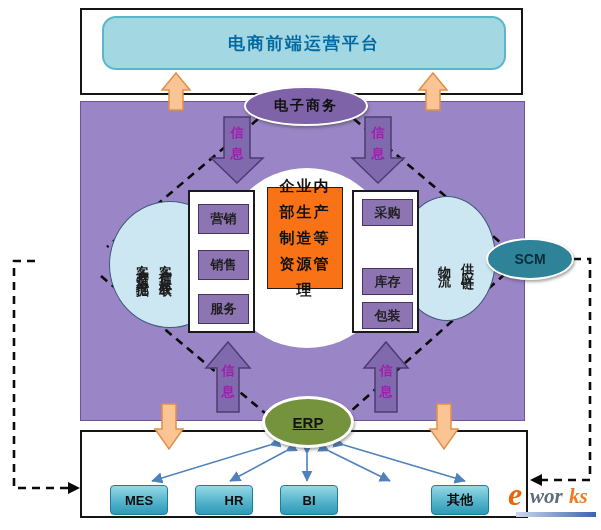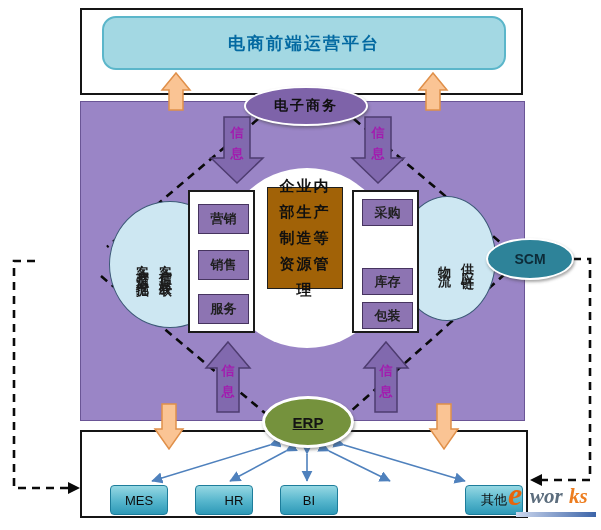--- a/index.html
+++ b/index.html
@@ -43,21 +43,21 @@
   .wbox-left  { left:188px; top:190px; width:67px; height:143px; }
   .wbox-right { left:352px; top:190px; width:67px; height:143px; }
   .chip { position:absolute; left:8px; width:51px; background:#8d74b2;
     border:1.5px solid #46345f; display:flex; align-items:center; justify-content:center;
     font-size:13px; font-weight:bold; color:#1f1f1f; }
   .wbox-left  .chip { height:30px; }
   .wbox-right .chip { height:27px; }
 
   
   .center-box { position:absolute; left:267px; top:187px; width:76px; height:102px;
-    background:#a16207; border:1.5px solid #1e1e1e; z-index:4;
+    background:#f97316; border:1.5px solid #1e1e1e; z-index:4;
     display:flex; align-items:center; justify-content:center; }
   .center-box .txt { width:53px; font-size:15px; font-weight:bold; color:#101010;
     line-height:26px; text-align:center; word-break:break-all; letter-spacing:2px; }
 
   
   .node { position:absolute; border-radius:50%; z-index:6;
     display:flex; align-items:center; justify-content:center;
     font-weight:bold; border:2.5px solid #fff; box-shadow:1px 2px 3px rgba(60,60,60,.45); }
   .node-ec  { left:244px; top:86px;  width:124px; height:40px; background:#7e63a9;
     color:#101010; font-size:14px; letter-spacing:2px; }
@@ -74,26 +74,26 @@
   .info-tl { left:228px; top:122px; }
   .info-tr { left:369px; top:122px; }
   .info-bl { left:219px; top:360px; }
   .info-br { left:377px; top:360px; }
 
   
   .sysbox { position:absolute; top:485px; height:30px; z-index:4;
     background:linear-gradient(#96d8e3,#55b5cc 55%,#2e99b7);
     border:1.5px solid #1d7d9b; border-radius:4px;
     display:flex; align-items:center; justify-content:center;
-    font-size:13px; font-weight:normal; color:#0c0c0c; }
+    font-size:13px; font-weight:bold; color:#0c0c0c; }
   .sys-0 { left:110px; width:58px; }
   .sys-1 { left:195px; width:58px;padding-left:20px; }
   .sys-2 { left:280px; width:58px; }
   .sys-3 { left:362px; width:72px; }
-  .sys-4 { left:465px; width:58px; }
+  .sys-4 { left:431px; width:58px; }
 
   
   .logo { position:absolute; left:506px; top:474px; width:94px; height:46px; z-index:7;
     font-family:"Liberation Serif","DejaVu Serif",serif; font-style:italic; font-weight:bold; }
   .logo .e   { position:absolute; left:2px; top:2px; font-size:32px; color:#e8650d; }
   .logo .wor { position:absolute; left:24px; top:10px; font-size:21px; color:#5c6d7d; }
   .logo .ks  { position:absolute; left:63px; top:10px; font-size:21px; color:#ed7d1f; }
   .logo .bar { position:absolute; left:10px; top:38px; width:80px; height:5px;
     background:linear-gradient(90deg,#cdd8ee,#3c64a8); }
 </style>

